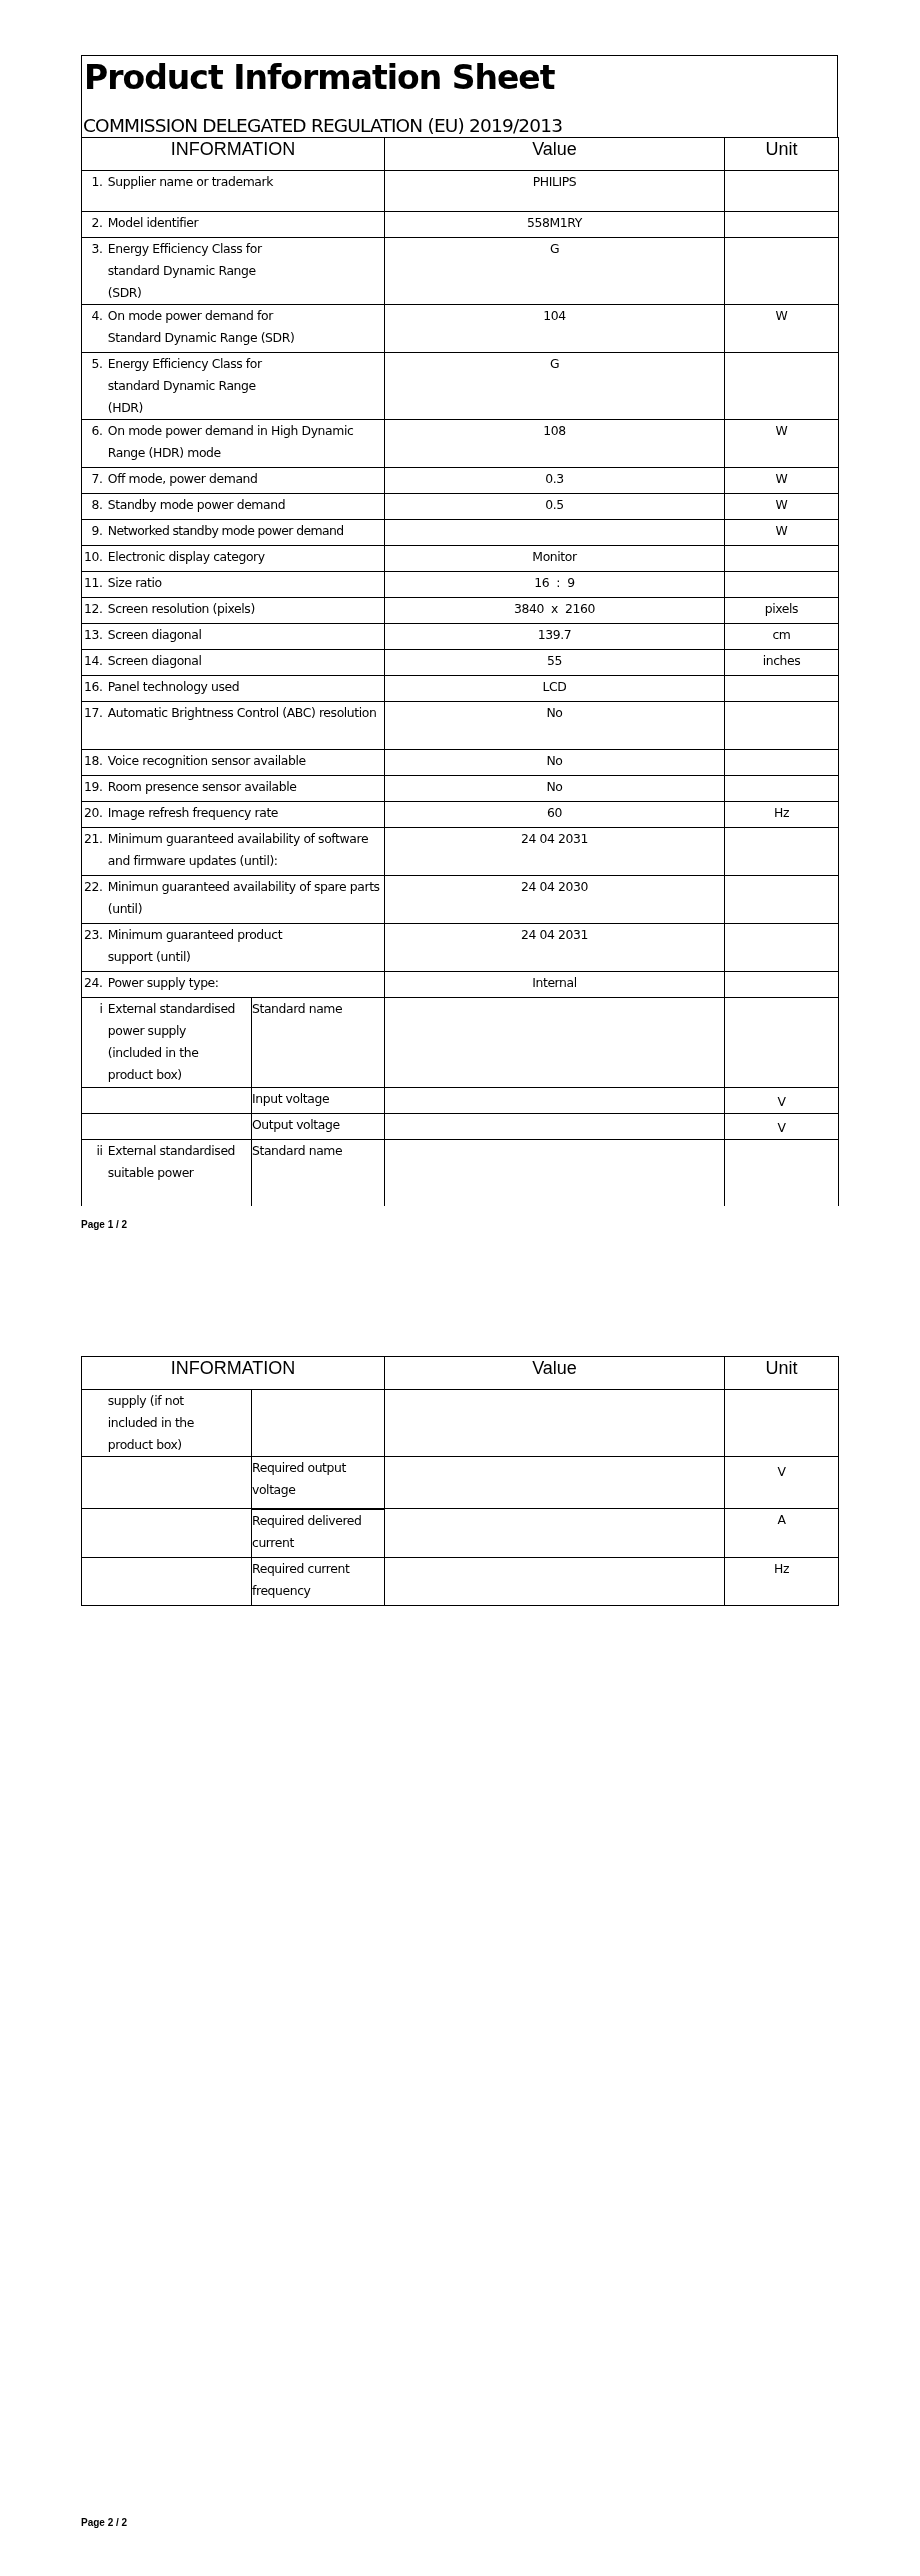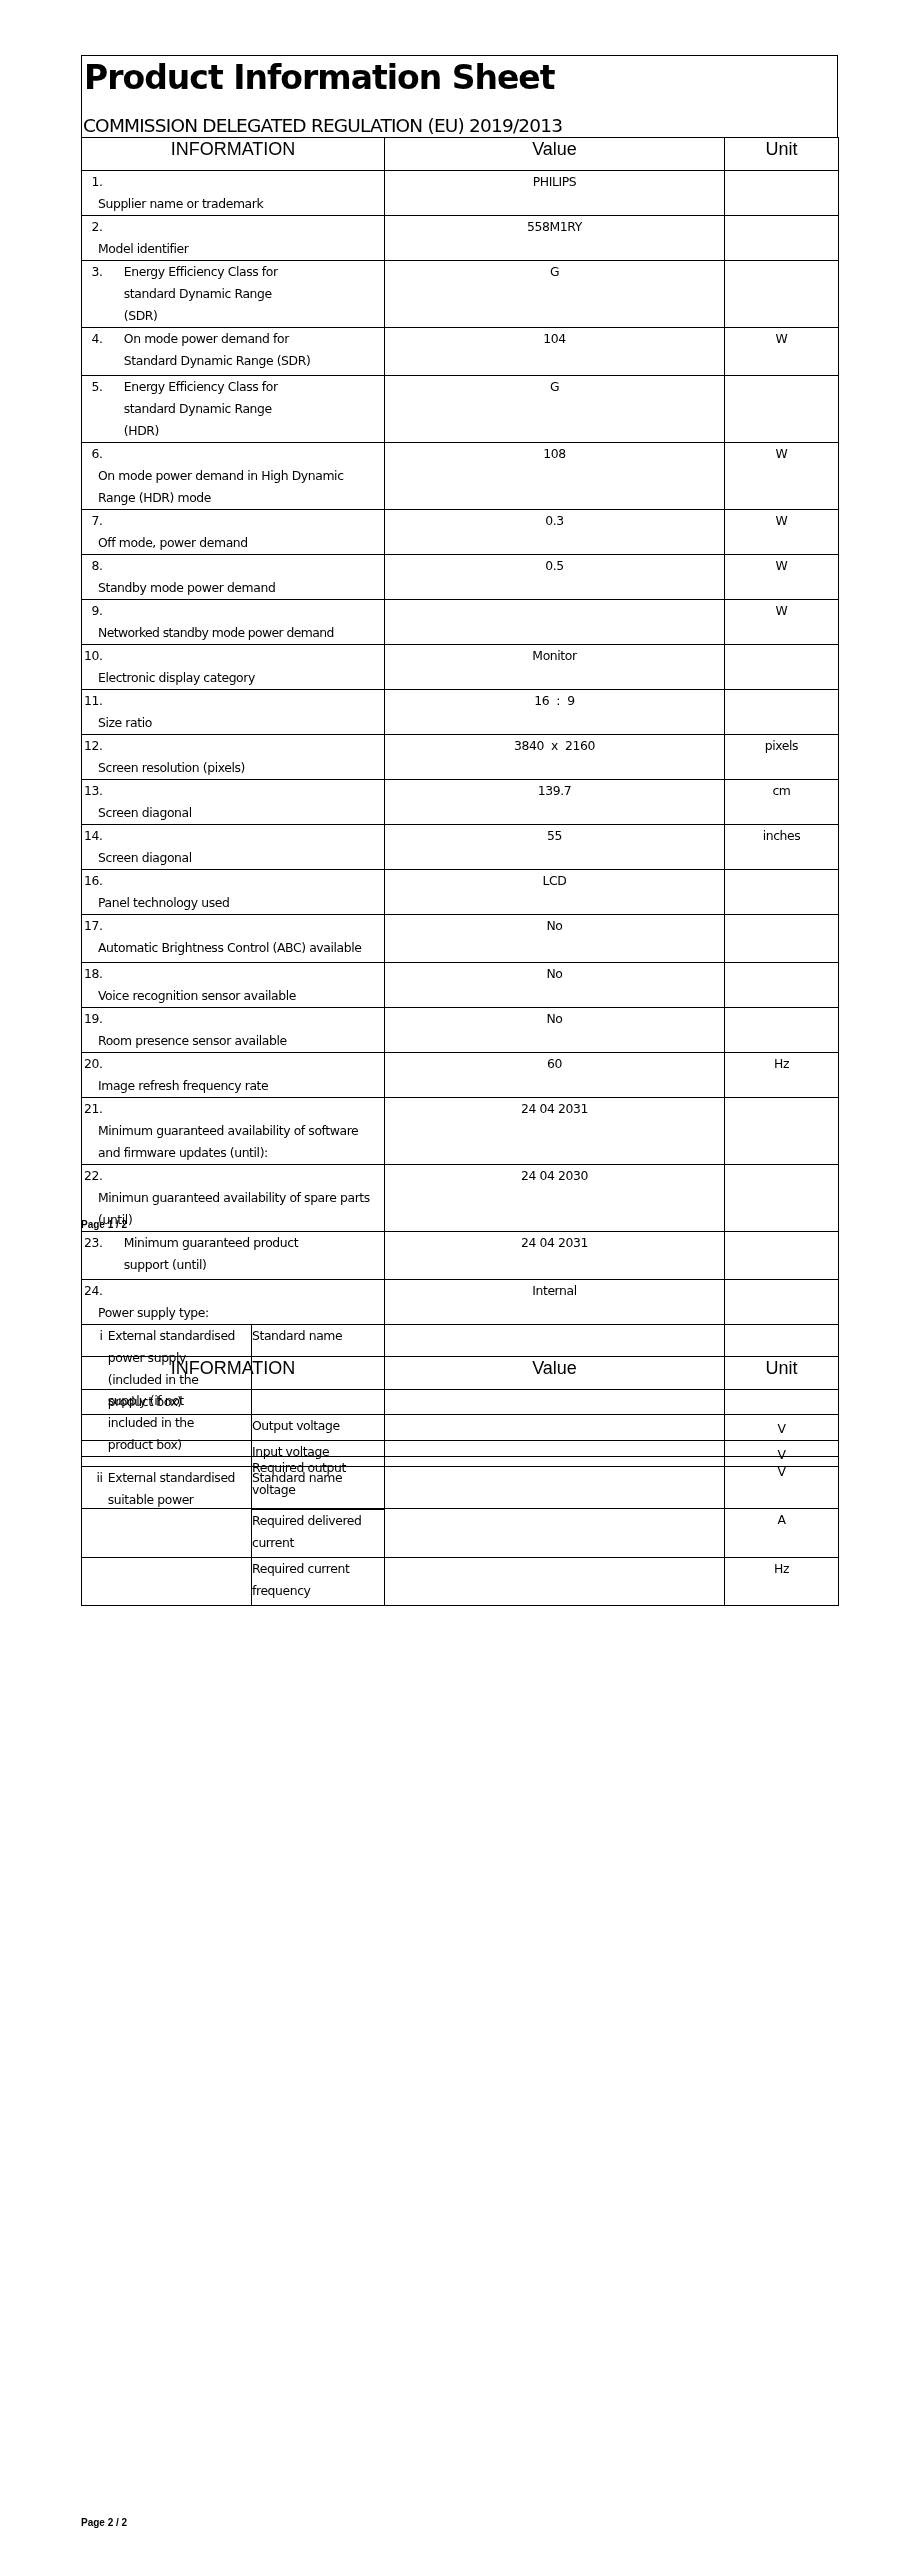--- a/index.html
+++ b/index.html
@@ -15,21 +15,21 @@
   table.sheet { position:absolute; left:81px; width:757px; border-collapse:collapse; table-layout:fixed; font-family:"DejaVu Sans", sans-serif; font-size:12.4px; letter-spacing:-0.4px; }
   table.sheet td, table.sheet th { border:1px solid #000; vertical-align:top; padding:0; line-height:22px; }
   table.sheet th { font-family:"Liberation Sans", sans-serif; font-weight:normal; font-size:18px; letter-spacing:0; line-height:20.6px; height:31px; text-align:center; vertical-align:top; padding-top:1px; }
   col.c-info-a { width:170px; }
   col.c-info-b { width:133px; }
   col.c-value { width:340px; }
   col.c-unit { width:114px; }
 
   td.info { padding-left:16.5px; }
   td.info .num { display:inline-block; width:20.6px; text-align:right; margin-right:5.2px; vertical-align:top; }
-  td.info .txt { display:inline-block; vertical-align:top; width:calc(100% - 28px);margin-left:16px; }
+  td.info .txt { display:inline-block; vertical-align:top; width:calc(100% - 28px); }
   td.value, td.unit { text-align:center; }
   td.sub { padding-left:3.1px; }
   td.subA { padding-left:16.5px; }
   td.subA .num { display:inline-block; width:20.6px; text-align:right; margin-right:5.2px; vertical-align:top; }
   td.subA .txt { display:inline-block; vertical-align:top; width:calc(100% - 41px); }
   .thick td { border-top-width:2.1px; }
 
   .sup { font-size:8.2px; position:relative; top:-7.2px; }
 
   .r1 td { height:40px; vertical-align:bottom; }
@@ -135,21 +135,21 @@
       <td colspan="2" class="info"><span class="num">14.</span><span class="txt">Screen diagonal</span></td>
       <td class="value">55</td>
       <td class="unit">inches</td>
     </tr>
     <tr class="h1 thick">
       <td colspan="2" class="info"><span class="num">16.</span><span class="txt">Panel technology used</span></td>
       <td class="value">LCD</td>
       <td class="unit"></td>
     </tr>
     <tr class="h2 thick">
-      <td colspan="2" class="info"><span class="num">17.</span><span class="txt">Automatic Brightness Control (ABC) available</span></td>
+      <td colspan="2" class="info"><span class="num">17.</span><span class="txt">Automatic Brightness Control (ABC) resolution</span></td>
       <td class="value">No</td>
       <td class="unit"></td>
     </tr>
     <tr class="h1">
       <td colspan="2" class="info"><span class="num">18.</span><span class="txt">Voice recognition sensor available</span></td>
       <td class="value">No</td>
       <td class="unit"></td>
     </tr>
     <tr class="h1 thick">
       <td colspan="2" class="info"><span class="num">19.</span><span class="txt">Room presence sensor available</span></td>
@@ -182,28 +182,28 @@
       <td class="unit"></td>
     </tr>
 
     <tr class="hI thick">
       <td class="subA"><span class="num">i</span><span class="txt">External standardised power supply (included in the product box)</span></td>
       <td class="sub">Standard name</td>
       <td class="value"></td>
       <td class="unit"></td>
     </tr>
     <tr class="h1 thick">
-      <td></td>
-      <td class="sub">Output voltage</td>
-      <td class="value"></td>
-      <td class="unit" style="vertical-align:bottom">V</td>
-    </tr>
-    <tr class="h1 thick">
       <td style="border-top-width:1px"></td>
       <td class="sub">Input voltage</td>
+      <td class="value"></td>
+      <td class="unit" style="vertical-align:bottom">V</td>
+    </tr>
+    <tr class="h1 thick">
+      <td></td>
+      <td class="sub">Output voltage</td>
       <td class="value"></td>
       <td class="unit" style="vertical-align:bottom">V</td>
     </tr>
 
     <tr class="hII thick">
       <td class="subA cut"><span class="num">ii</span><span class="txt">External standardised suitable power</span></td>
       <td class="sub cut">Standard name</td>
       <td class="value cut"></td>
       <td class="unit cut"></td>
     </tr>

